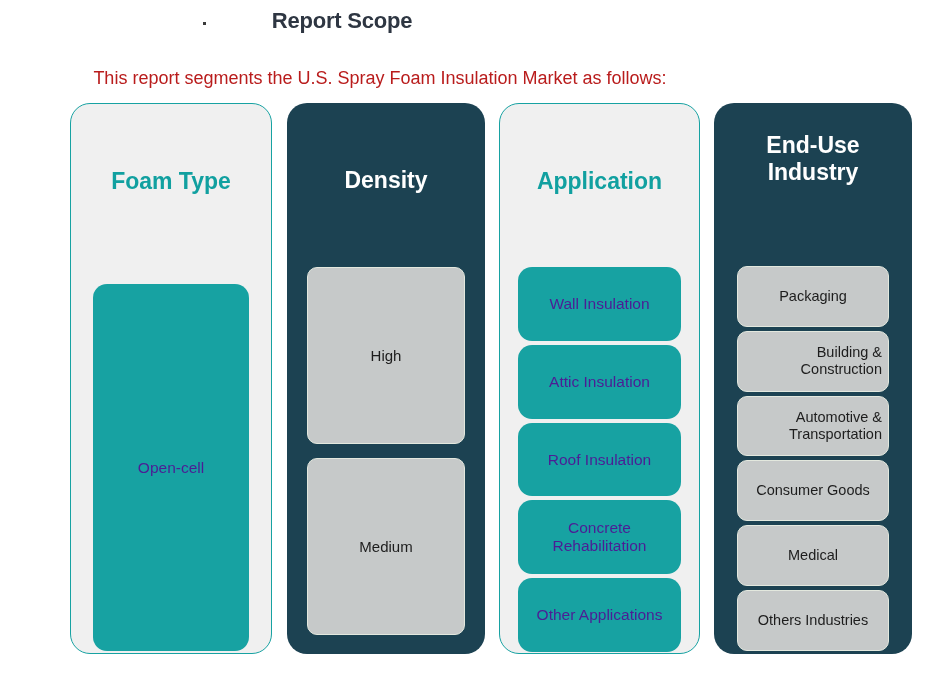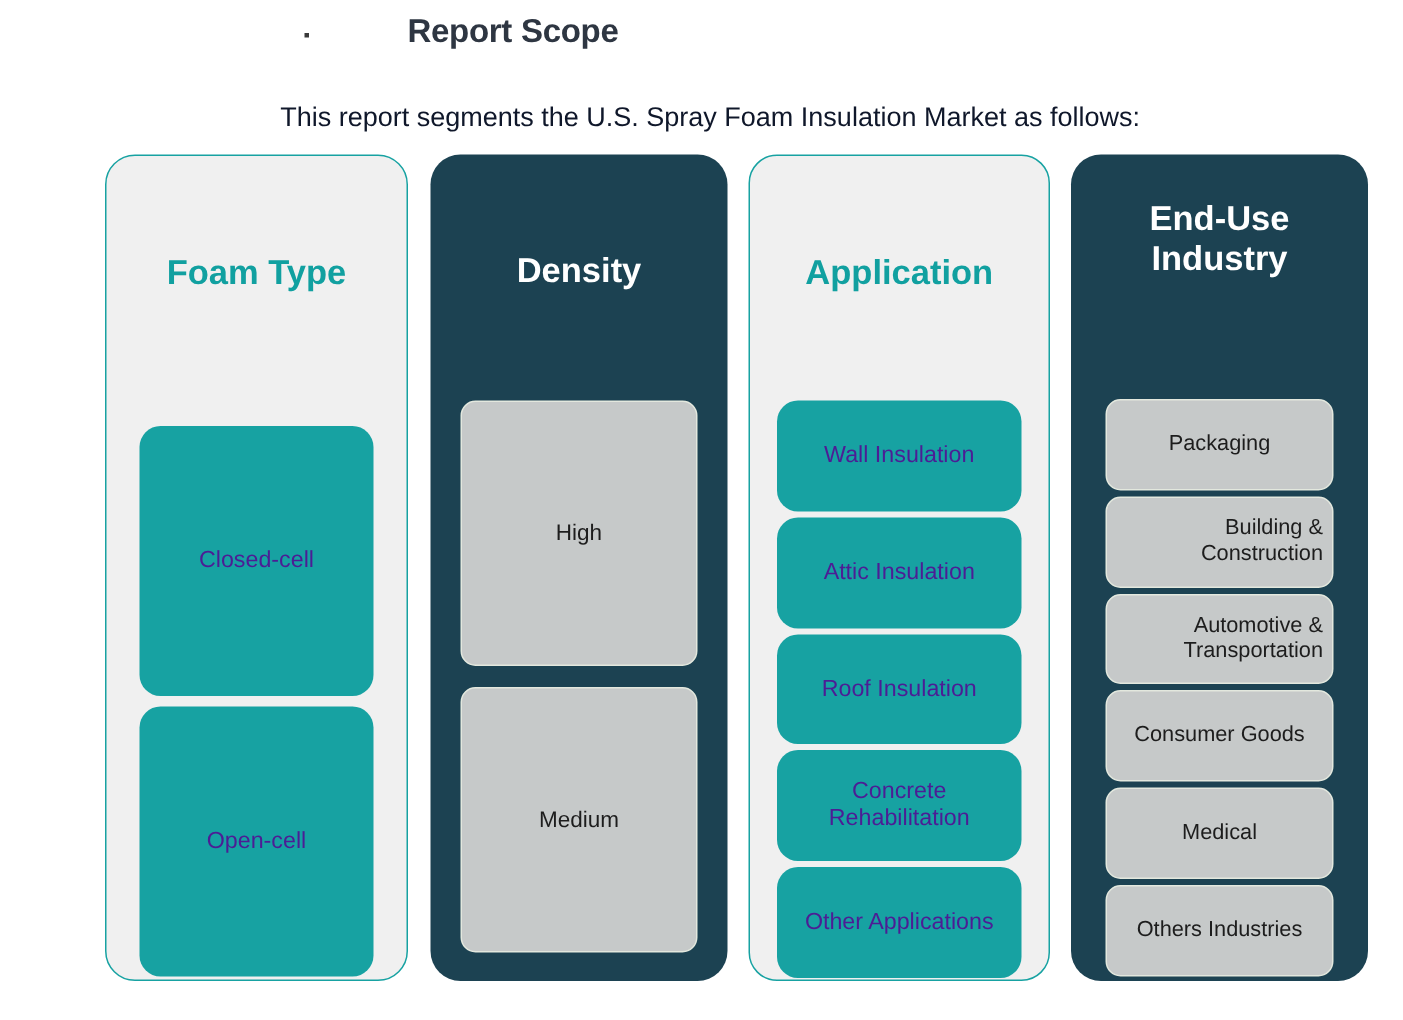--- a/index.html
+++ b/index.html
@@ -40,24 +40,24 @@
     font-size: 22px;
     font-weight: bold;
     color: #2e3642;
     letter-spacing: -0.2px;
   }
   .subtitle {
     position: absolute;
     left: 0;
     top: 68px;
     width: 760px;
-    text-align: right;
+    text-align: center;
     font-size: 18px;
     font-weight: normal;
-    color: #0f172a;
+    color: #b91c1c;
   }
 
   
   .columns {
     position: absolute;
     left: 70px;
     top: 103px;
     width: 842px;
     height: 551px;
   }
@@ -71,21 +71,21 @@
   .panel.light {
     background: #f0f0f0;
     border: 1.6px solid #17a2a2;
   }
   .panel.dark {
     background: #1c4252;
     border: none;
   }
   .panel-1 { left: 0px;   width: 202px; }
   .panel-2 { left: 217px; width: 198px; }
-  .panel-3 { left: 429px; width: 201px; border-radius: 19px; }
+  .panel-3 { left: 429px; width: 201px; }
   .panel-4 { left: 644px; width: 198px; }
 
   .panel-title {
     position: absolute;
     left: 0;
     width: 100%;
     text-align: center;
     font-weight: bold;
     font-size: 23px;
     line-height: 1.18;
@@ -147,21 +147,20 @@
 
   <div class="page-title">Report Scope</div>
 
   <div class="subtitle">This report segments the U.S. Spray Foam Insulation Market as follows:</div>
 
   <div class="columns">
 
     <div class="panel light panel-1">
       <div class="panel-title teal t-1">Foam Type</div>
       <div class="items items-1">
-        <div class="chip teal">Closed-cell</div>
         <div class="chip teal">Open-cell</div>
       </div>
     </div>
 
     <div class="panel dark panel-2">
       <div class="panel-title white t-2">Density</div>
       <div class="items items-2">
         <div class="chip gray">High</div>
         <div class="chip gray">Medium</div>
       </div>

